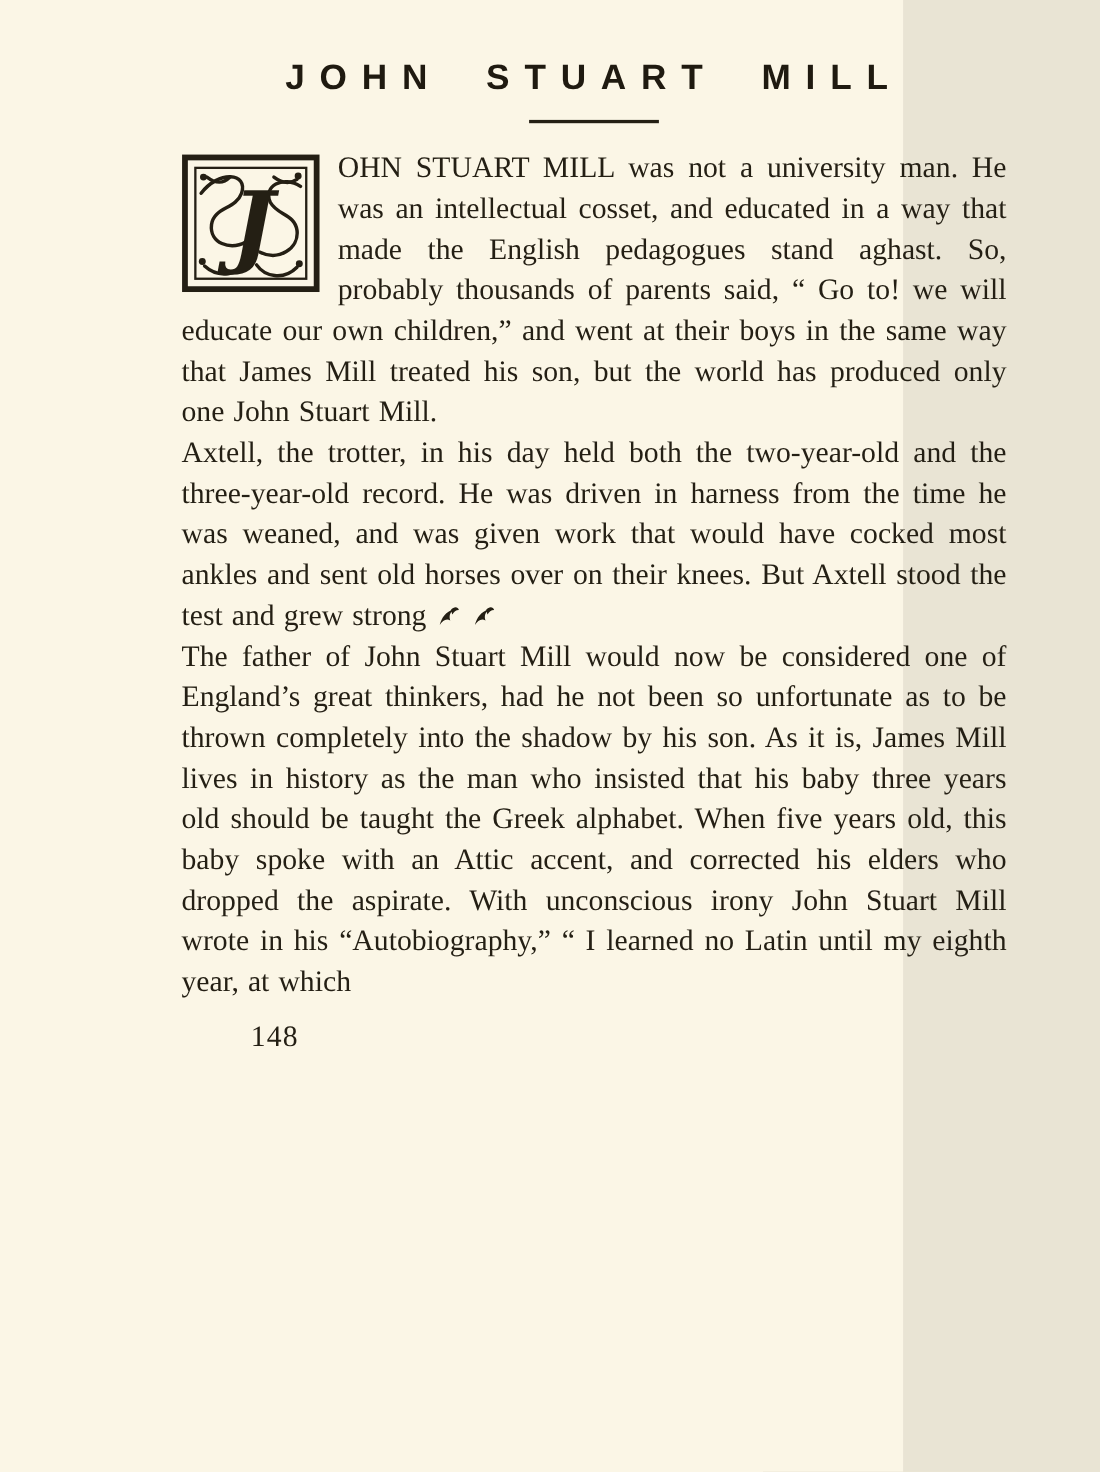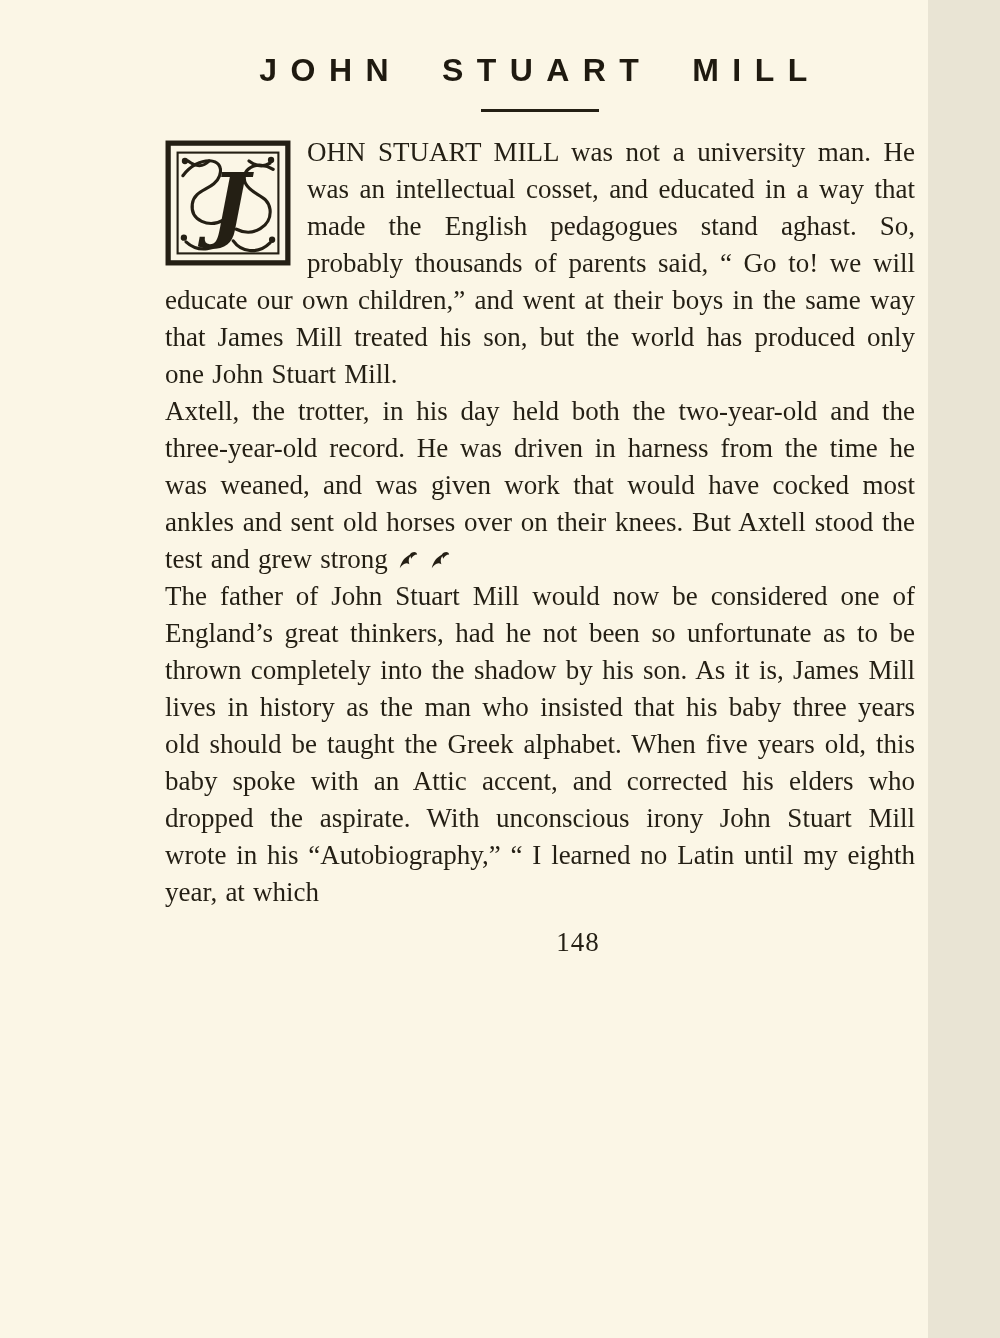--- a/index.html
+++ b/index.html
@@ -4,21 +4,21 @@
 <style>
   * { margin:0; padding:0; box-sizing:border-box; }
   html, body { background:#e9e4d4; }
   body {
     width:1000px; height:1338px;
     position:relative; overflow:hidden;
     font-family:"Liberation Serif", serif;
     color:#241f14;
   }
   .page {
-    width:928px; height:1338px;
+    width:821px; height:1338px;
     background:#fbf6e6;
     padding-top:52px;
   }
   .head {
     width:750px;
     margin:0 85px 0 165px;
     text-align:center;
   }
   .title {
     font-family:"Liberation Sans", sans-serif;
@@ -54,21 +54,20 @@
     display:inline-block;
     width:24px; height:22px;
     vertical-align:-3px;
     margin-left:8px;
   }
   .fleuron svg { display:block; width:24px; height:22px; fill:#241f14; }
   .page-number {
     margin:16px 0 0 228px;
     font-size:27px;
     letter-spacing:1px;
-    text-align:center;
   }
 </style>
 </head>
 <body>
 
 <div class="page">
 
   <div class="head">
     <h1 class="title">JOHN STUART MILL</h1>
     <div class="title-rule"></div>

